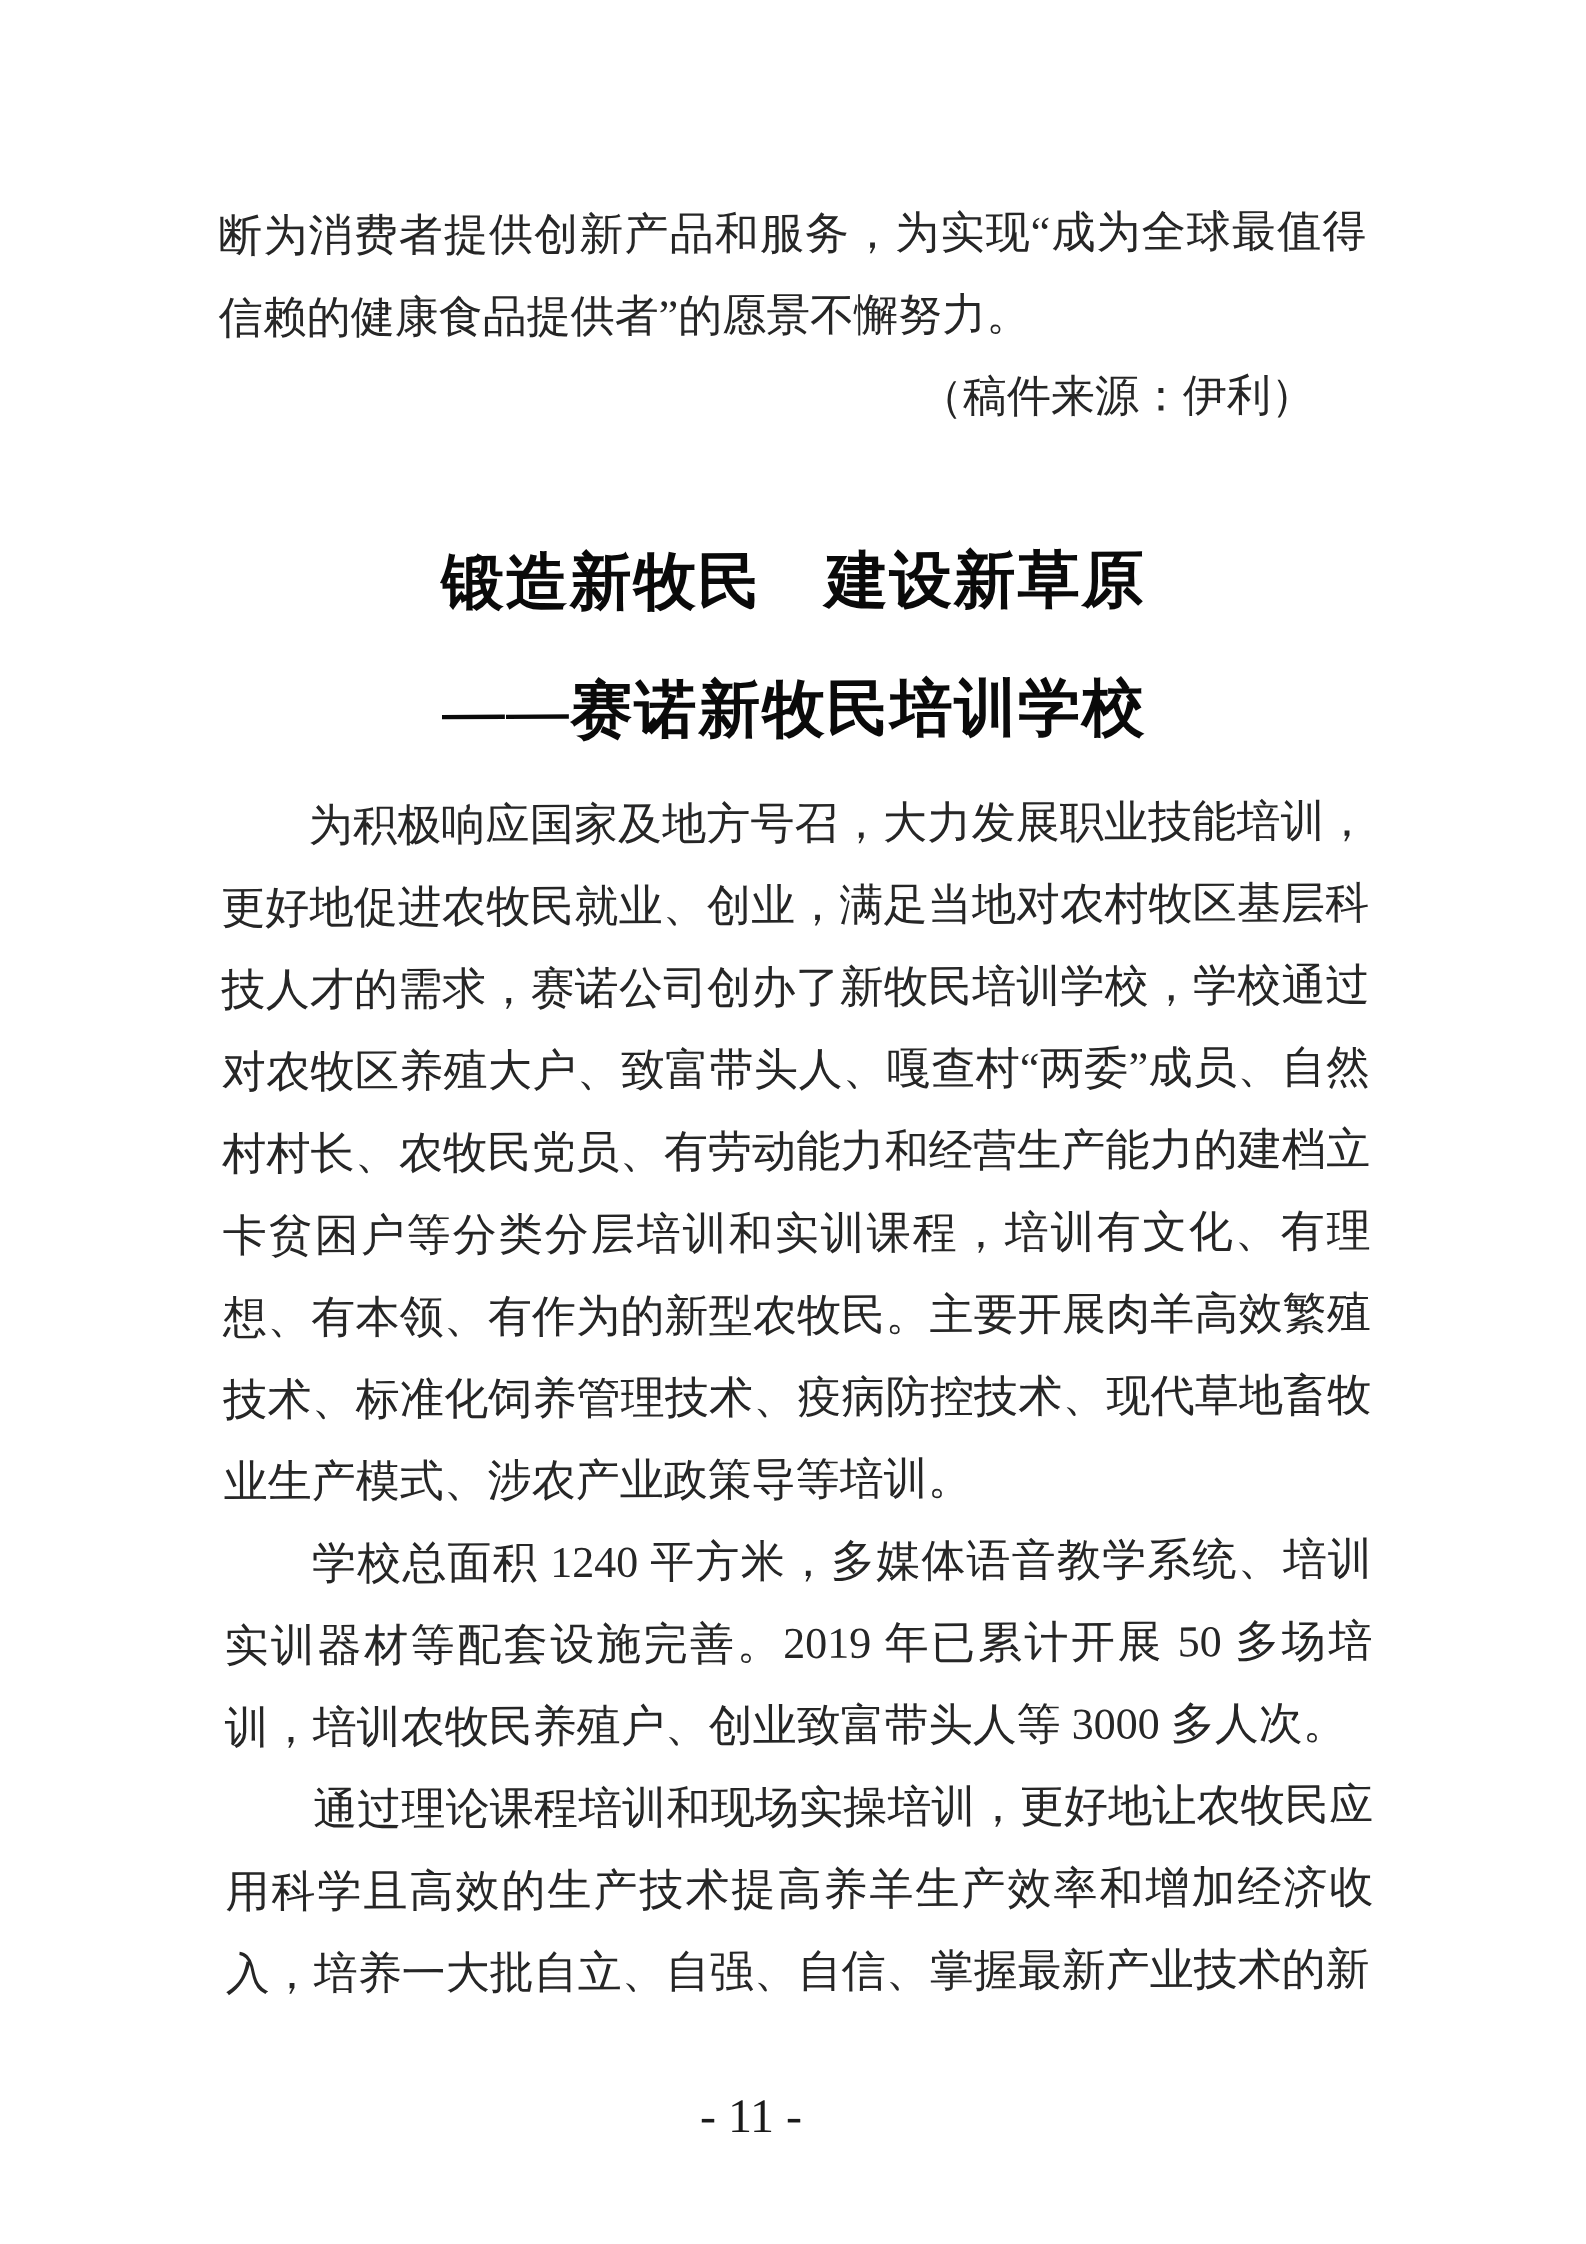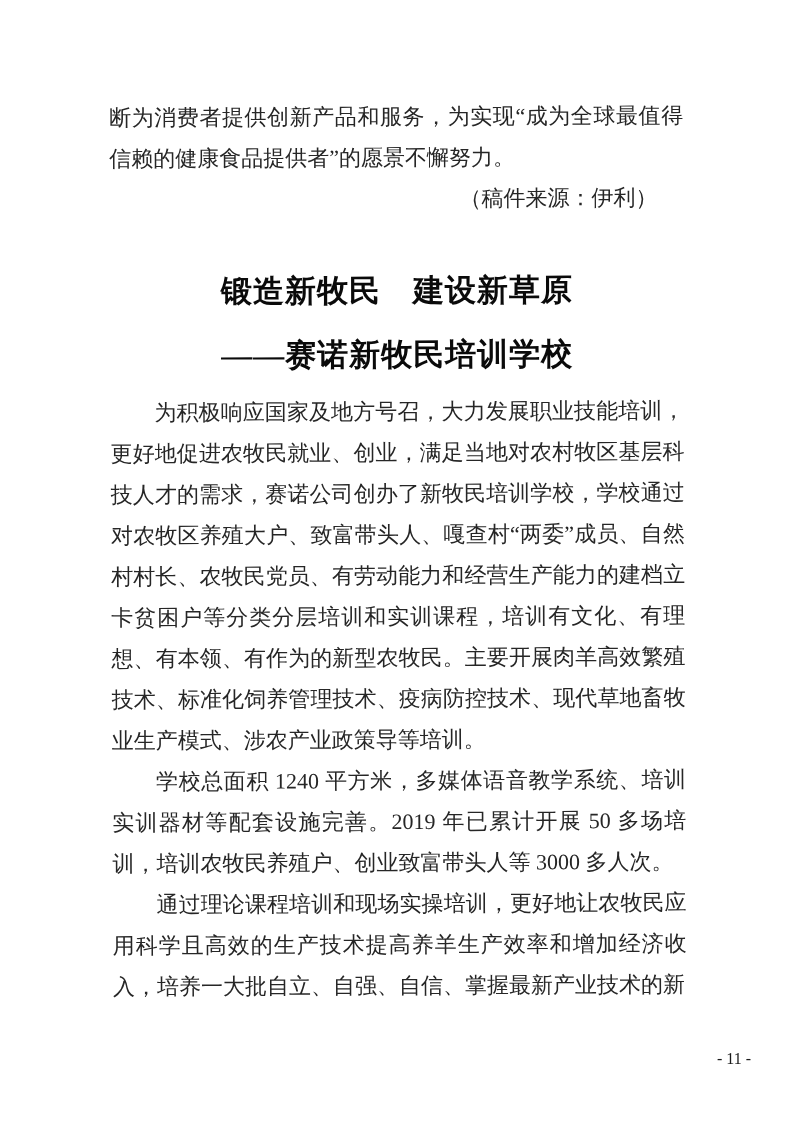--- a/index.html
+++ b/index.html
@@ -66,22 +66,22 @@
     line-height: 41px;
     text-align: justify;
     text-indent: 2em;
     margin: 0;
   }
   .footer {
     position: absolute;
     left: 0;
     right: 0;
     top: 1046px;
-    text-align: right;
-    font-size: 16px;
+    text-align: center;
+    font-size: 24px;
     line-height: 26px;
     color: #1a1a1a;
   }
 </style>
 </head>
 <body>
 
 <div class="page">
   <div class="content">
 

